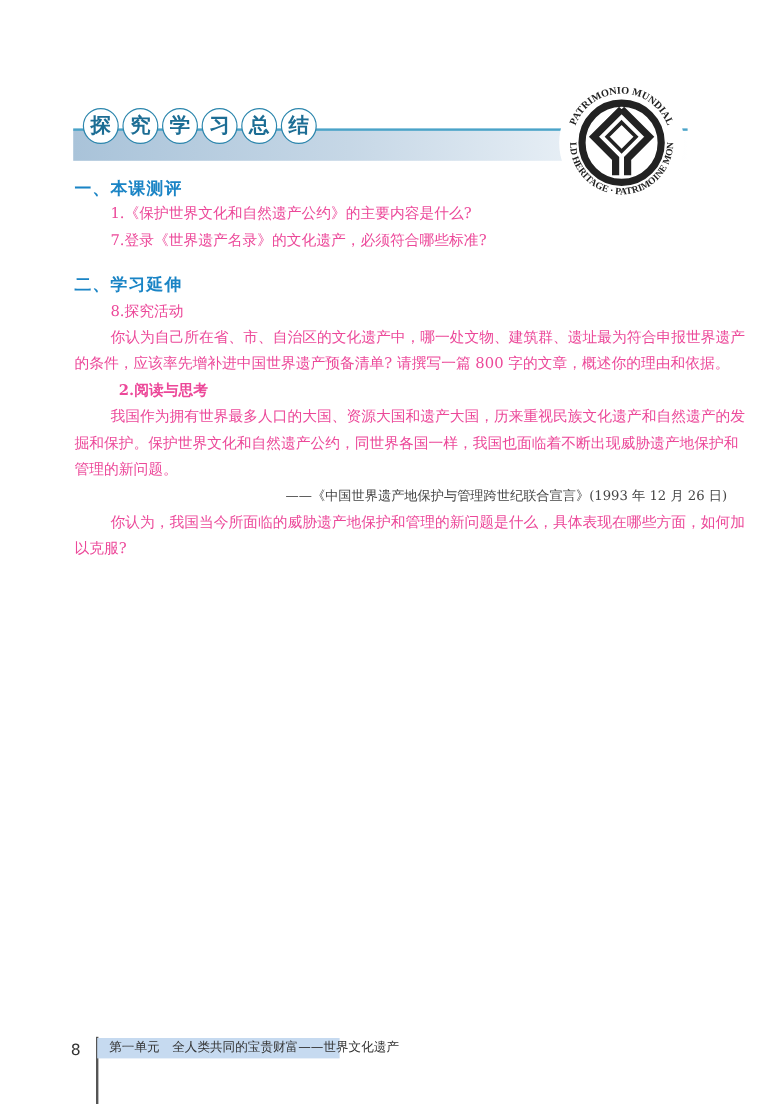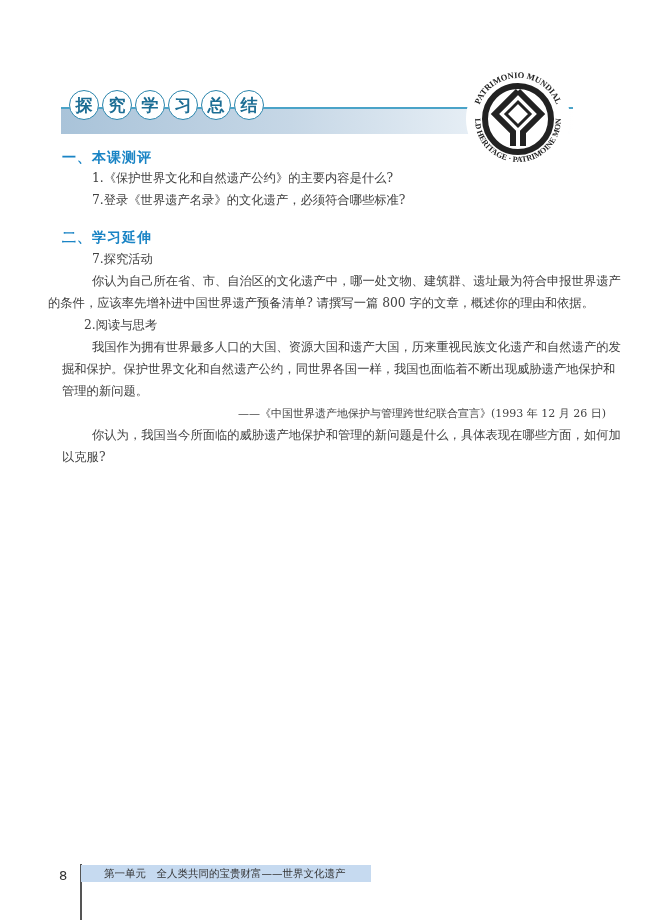--- a/index.html
+++ b/index.html
@@ -12,30 +12,30 @@
   .banner-line { position:absolute; left:61px; top:107px; width:512px; height:1.5px; background:#4aa3c8; }
   .banner-title { position:absolute; left:69px; top:90px; display:flex; gap:3px; }
   .banner-char { width:28px; height:28px; border:1.5px solid #2c86ad; border-radius:50%;
     background:#fff; color:#1c6d94; font-size:17px; line-height:28px; text-align:center;
     font-family:"DejaVu Sans", sans-serif; font-weight:bold; box-sizing:content-box; }
   .whc-emblem { position:absolute; left:463px; top:64px; width:110px; height:110px; }
 
   
   .sec-head { position:absolute; left:62px; font-family:Liberation Sans, sans-serif;
     color:#1a84c5; font-size:14px; font-weight:bold; letter-spacing:1px; }
-  .line { position:absolute; font-size:12.3px; line-height:16px; white-space:nowrap; color:#404040; }
+  .line { position:absolute; font-size:12.3px; line-height:16px; white-space:nowrap; color:#ec4899; }
   .cite { position:absolute; right:44px; font-size:11px; color:#444; white-space:nowrap; }
 
   
   .page-num { position:absolute; left:59px; top:868px; font-family:"DejaVu Sans", sans-serif;
     font-size:13px; color:#333; }
   .footer-rule { position:absolute; left:80px; top:864px; width:1.5px; height:56px; background:#555; }
-  .footer-band { position:absolute; left:81px; top:865px; width:290px; height:17px; background:#c6daf0;
+  .footer-band { position:absolute; left:81px; top:865px; width:202px; height:17px; background:#c6daf0;
     font-family:"DejaVu Sans", sans-serif; font-size:10.5px; color:#333; line-height:17px;
-    padding-left:23px; box-sizing:border-box; white-space:nowrap; }
+    padding-left:10px; box-sizing:border-box; white-space:nowrap; }
 </style>
 </head>
 <body>
 
 <div class="banner-band"></div>
 <div class="banner-line"></div>
 <div class="banner-title">
   <span class="banner-char">探</span>
   <span class="banner-char">究</span>
   <span class="banner-char">学</span>
@@ -59,25 +59,25 @@
   <text font-family="Liberation Serif, serif" font-size="8" fill="#222" font-weight="bold">
     <textPath href="#arcBottom" startOffset="50%" text-anchor="middle">WORLD HERITAGE · PATRIMOINE MONDIAL</textPath>
   </text>
 </svg>
 
 <div class="sec-head" style="top:149px;">一、本课测评</div>
 <div class="line" style="left:92px; top:170px;">1.《保护世界文化和自然遗产公约》的主要内容是什么?</div>
 <div class="line" style="left:92px; top:192px;">7.登录《世界遗产名录》的文化遗产，必须符合哪些标准?</div>
 
 <div class="sec-head" style="top:229px;">二、学习延伸</div>
-<div class="line" style="left:92px; top:251px;">7.探究活动</div>
+<div class="line" style="left:92px; top:251px;">8.探究活动</div>
 <div class="line" style="left:92px; top:273px;">你认为自己所在省、市、自治区的文化遗产中，哪一处文物、建筑群、遗址最为符合申报世界遗产</div>
-<div class="line" style="left:48px; top:295px;text-align:center;">的条件，应该率先增补进中国世界遗产预备清单? 请撰写一篇 800 字的文章，概述你的理由和依据。</div>
+<div class="line" style="left:62px; top:295px;text-align:center;">的条件，应该率先增补进中国世界遗产预备清单? 请撰写一篇 800 字的文章，概述你的理由和依据。</div>
 
-<div class="line" style="left:84px; top:317px;">2.阅读与思考</div>
+<div class="line" style="left:99px; top:317px;font-weight:bold;">2.阅读与思考</div>
 <div class="line" style="left:92px; top:339px;">我国作为拥有世界最多人口的大国、资源大国和遗产大国，历来重视民族文化遗产和自然遗产的发</div>
 <div class="line" style="left:62px; top:361px;">掘和保护。保护世界文化和自然遗产公约，同世界各国一样，我国也面临着不断出现威胁遗产地保护和</div>
 <div class="line" style="left:62px; top:383px;">管理的新问题。</div>
 <div class="cite" style="top:406px;">——《中国世界遗产地保护与管理跨世纪联合宣言》(1993 年 12 月 26 日)</div>
 <div class="line" style="left:92px; top:427px;text-align:right;">你认为，我国当今所面临的威胁遗产地保护和管理的新问题是什么，具体表现在哪些方面，如何加</div>
 <div class="line" style="left:62px; top:449px;text-align:center;">以克服?</div>
 
 <div class="page-num">8</div>
 <div class="footer-rule"></div>
 <div class="footer-band">第一单元　全人类共同的宝贵财富——世界文化遗产</div>

